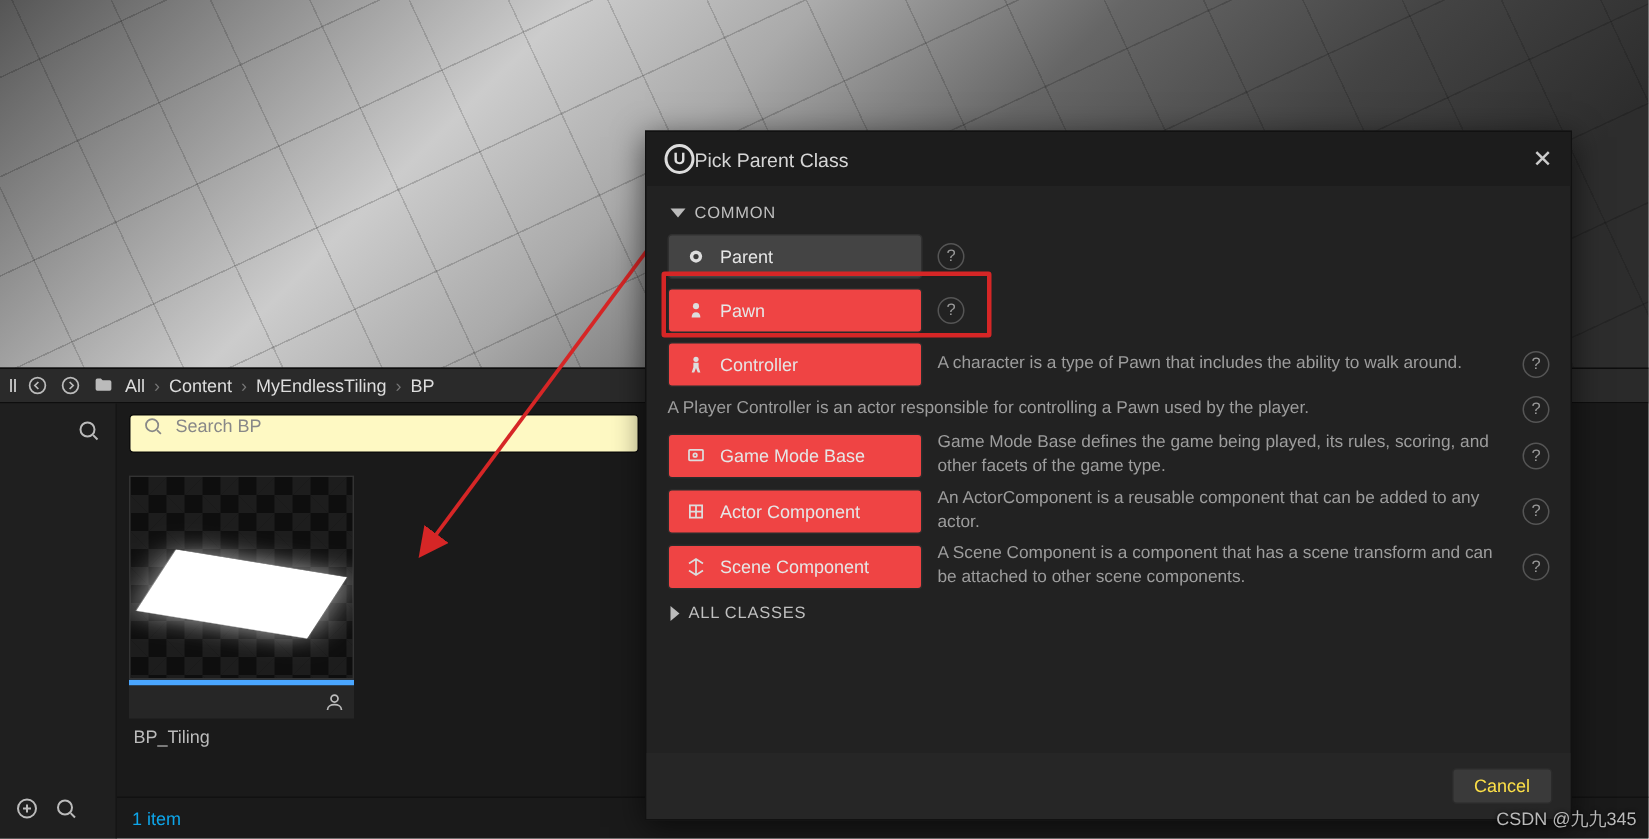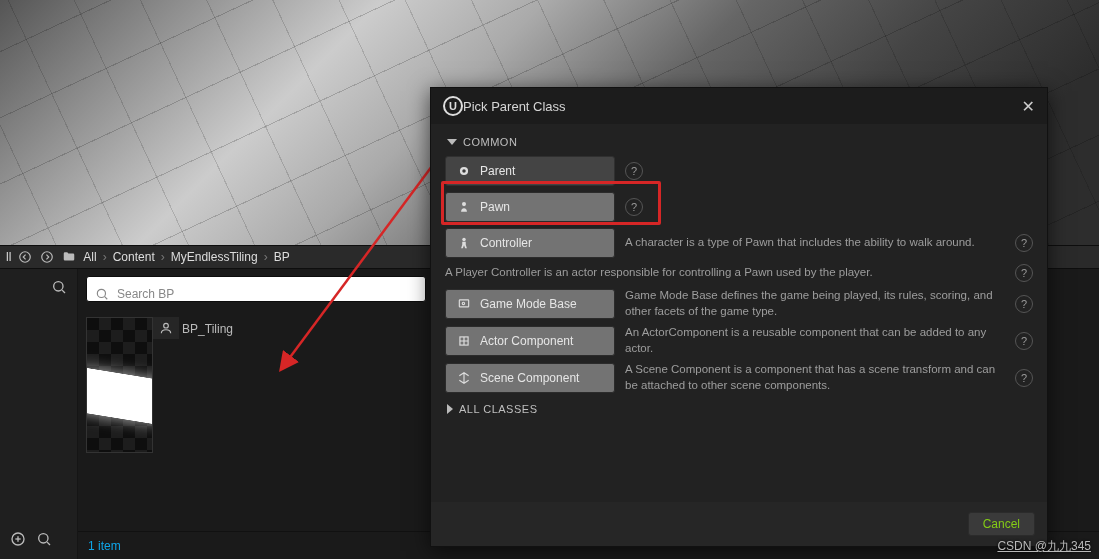--- a/index.html
+++ b/index.html
@@ -30,24 +30,24 @@
 .cb-path .seg { color:#ddd; }
 
 .cb-main { position: absolute; top: 269px; left: 0; right: 0; bottom: 0; display:flex; background:#1a1a1a; }
 .cb-side { width: 78px; background:#1f1f1f; border-right:1px solid #151515; display:flex; flex-direction:column; }
 .cb-side .top { height:40px; display:flex; align-items:center; justify-content:flex-end; padding-right:10px; }
 .cb-side .mid { flex:1; }
 .cb-side .bot { height:36px; display:flex; align-items:center; gap:10px; padding-left:10px; }
 
 .cb-content { flex:1; display:flex; flex-direction:column; }
 .cb-search { height:40px; display:flex; align-items:center; padding:0 8px; }
-.cb-search .box { flex:1; max-width:340px; height:26px; background:#ffffff; border:1px solid #0d0d0d; border-radius:3px; display:flex; align-items:flex-end; gap:8px; padding:0 8px; color:#888; font-size:12px; }
+.cb-search .box { flex:1; max-width:340px; height:26px; background:#fef9c3; border:1px solid #0d0d0d; border-radius:3px; display:flex; align-items:flex-start; gap:8px; padding:0 8px; color:#888; font-size:12px; }
 .cb-grid { flex:1; padding:8px; display:flex; align-items:flex-start; gap:10px; }
 .asset {
-  width:150px; display:flex; flex-direction:row;
+  width:150px; display:flex; flex-direction:column;
 }
 .asset .thumb {
   width:150px; height:136px; background:#0e0e0e; border:1px solid #333; position:relative;
   background-image:
     linear-gradient(45deg,#1d1d1d 25%,transparent 25%),
     linear-gradient(-45deg,#1d1d1d 25%,transparent 25%),
     linear-gradient(45deg,transparent 75%,#1d1d1d 75%),
     linear-gradient(-45deg,transparent 75%,#1d1d1d 75%);
   background-size:24px 24px;
   background-position:0 0,0 12px,12px -12px,-12px 0;
@@ -73,32 +73,32 @@
   display:flex; flex-direction:column; box-shadow:0 4px 20px rgba(0,0,0,0.6);
 }
 .dlg-title { height:36px; display:flex; align-items:center; padding:0 12px; background:#1c1c1c; }
 .dlg-title .ue { width:20px; height:20px; border:2px solid #ddd; border-radius:50%; display:flex; align-items:center; justify-content:center; color:#ddd; font-weight:bold; font-size:11px; }
 .dlg-title .t { flex:1; text-align:left; color:#d6d6d6; font-size:13px; }
 .dlg-title .x { cursor:pointer; color:#ccc; font-size:16px; }
 .dlg-body { padding:8px 14px 0 14px; flex:1; overflow:auto; }
 .sec-head { display:flex; align-items:center; gap:6px; color:#bfbfbf; font-weight:400; letter-spacing:.5px; font-size:11px; margin:4px 0 8px 2px; }
 .rowitem { display:flex; align-items:center; gap:10px; margin-bottom:6px; }
 .rowitem .btn {
-  width:170px; height:30px; background:#737373; border:1px solid #2b2b2b; border-radius:3px;
+  width:170px; height:30px; background:#ef4444; border:1px solid #2b2b2b; border-radius:3px;
   display:flex; align-items:center; gap:8px; padding:0 10px; color:#e6e6e6; font-size:12px;
 }
 .rowitem.hl .btn { background:#444; border-color:#303030; }
 .rowitem .btn .ic { width:16px; height:16px; display:flex; align-items:center; justify-content:center; color:#ddd; }
 .rowitem .desc { flex:1; color:#9d9d9d; font-size:11.5px; line-height:1.35; }
 .rowitem .help { width:18px; height:18px; border:1px solid #555; border-radius:50%; display:flex; align-items:center; justify-content:center; color:#999; font-size:11px; }
 .redbox { position:absolute; top:57px; left:10px; width:220px; height:44px; border:3px solid #d62626; border-radius:2px; pointer-events:none; }
 .dlg-foot { height:44px; display:flex; align-items:center; justify-content:flex-end; padding:0 12px; background:#262626; }
-.dlg-foot button { background:#3a3a3a; border:1px solid #2b2b2b; color:#84cc16; padding:4px 14px; border-radius:3px; font-size:12px; }
-
-.watermark { position:absolute; right:8px; bottom:4px; color:#b9b9b9; font-size:12px; text-shadow:0 0 3px #000;text-decoration:underline; }
+.dlg-foot button { background:#3a3a3a; border:1px solid #2b2b2b; color:#fde047; padding:4px 14px; border-radius:3px; font-size:12px; }
+
+.watermark { position:absolute; right:8px; bottom:4px; color:#b9b9b9; font-size:12px; text-shadow:0 0 3px #000; }
 
 .tri { display:inline-block; width:0; height:0; }
 .tri.down { border-left:5px solid transparent; border-right:5px solid transparent; border-top:6px solid #bbb; }
 .tri.right { border-top:5px solid transparent; border-bottom:5px solid transparent; border-left:6px solid #bbb; }
 </style>
 </head>
 <body>
 
 <div class="viewport"></div>
 

